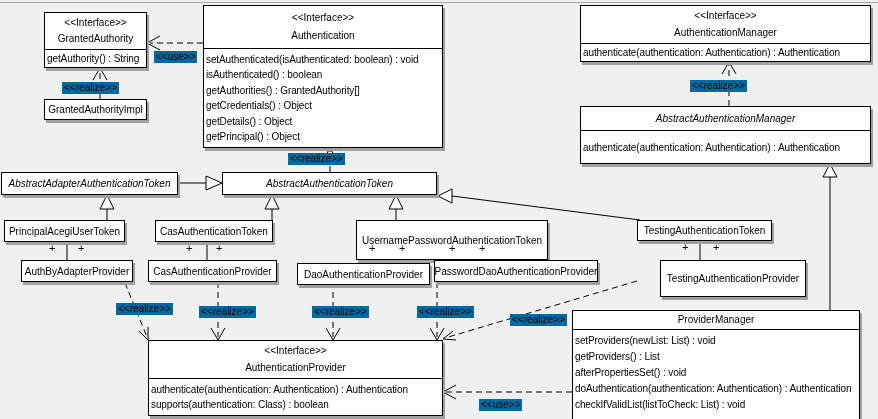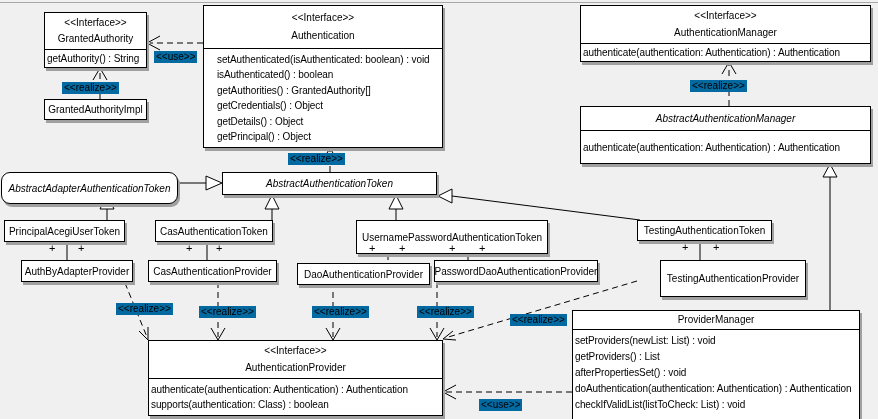--- a/index.html
+++ b/index.html
@@ -133,21 +133,21 @@
 
   <div class="node simple" style="left:44px;top:99px;width:103px;height:21px;">
     <span>GrantedAuthorityImpl</span>
   </div>
 
   <div class="node" style="left:203px;top:5px;width:240px;height:143px;">
     <div class="head" style="height:42px;">
       <div class="stereo">&lt;&lt;Interface&gt;&gt;</div>
       <div class="cname">Authentication</div>
     </div>
-    <div class="methods" style="height:98px;margin-left:11px;">
+    <div class="methods" style="height:98px;">
       <div class="m">setAuthenticated(isAuthenticated: boolean) : void</div>
       <div class="m">isAuthenticated() : boolean</div>
       <div class="m">getAuthorities() : GrantedAuthority[]</div>
       <div class="m">getCredentials() : Object</div>
       <div class="m">getDetails() : Object</div>
       <div class="m">getPrincipal() : Object</div>
     </div>
   </div>
 
   <div class="node" style="left:580px;top:5px;width:291px;height:57px;">
@@ -162,37 +162,37 @@
 
   <div class="node" style="left:580px;top:106px;width:291px;height:58px;">
     <div class="head" style="height:23px;">
       <div class="cname abstract">AbstractAuthenticationManager</div>
     </div>
     <div class="methods" style="height:32px;">
       <div class="m">authenticate(authentication: Authentication) : Authentication</div>
     </div>
   </div>
 
-  <div class="node simple" style="left:1px;top:172px;width:177px;height:32px;border-radius:9px;">
+  <div class="node simple" style="left:1px;top:172px;width:177px;height:23px;">
     <span class="abstract">AbstractAdapterAuthenticationToken</span>
   </div>
 
   <div class="node simple" style="left:222px;top:172px;width:215px;height:23px;">
     <span class="abstract">AbstractAuthenticationToken</span>
   </div>
 
   <div class="node simple" style="left:4px;top:220px;width:121px;height:22px;">
     <span>PrincipalAcegiUserToken</span>
   </div>
 
   <div class="node simple" style="left:155px;top:220px;width:118px;height:22px;">
     <span>CasAuthenticationToken</span>
   </div>
 
-  <div class="node simple" style="left:356px;top:220px;width:192px;height:34px;">
+  <div class="node simple" style="left:356px;top:220px;width:192px;height:40px;">
     <span>UsernamePasswordAuthenticationToken</span>
   </div>
 
   <div class="node simple" style="left:637px;top:220px;width:135px;height:21px;">
     <span>TestingAuthenticationToken</span>
   </div>
 
   <div class="node simple" style="left:21px;top:260px;width:112px;height:22px;">
     <span>AuthByAdapterProvider</span>
   </div>

